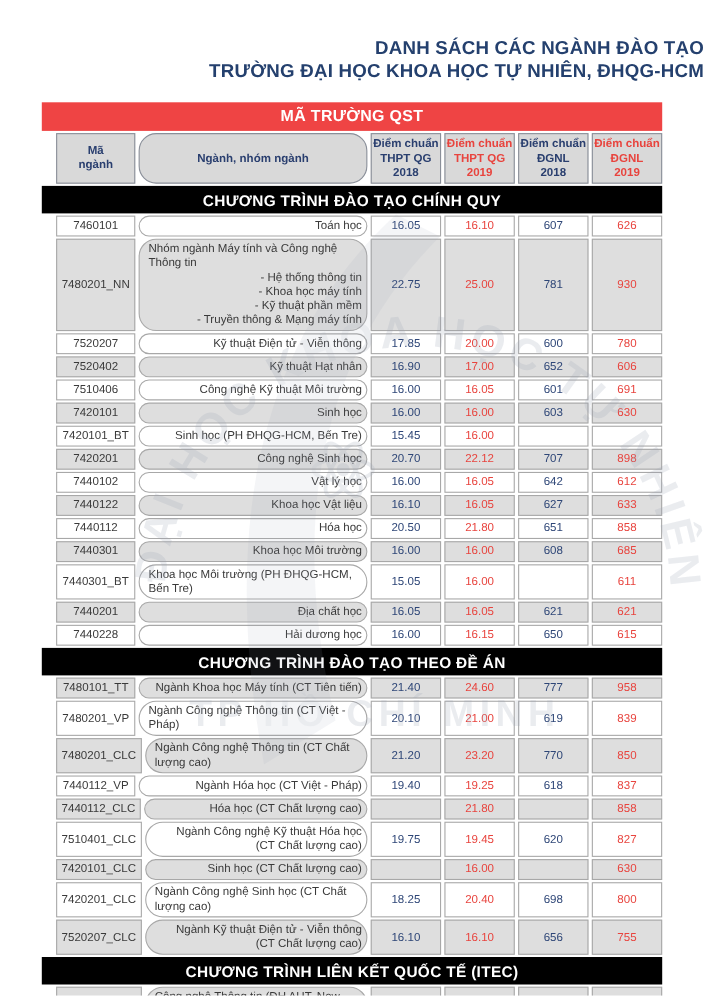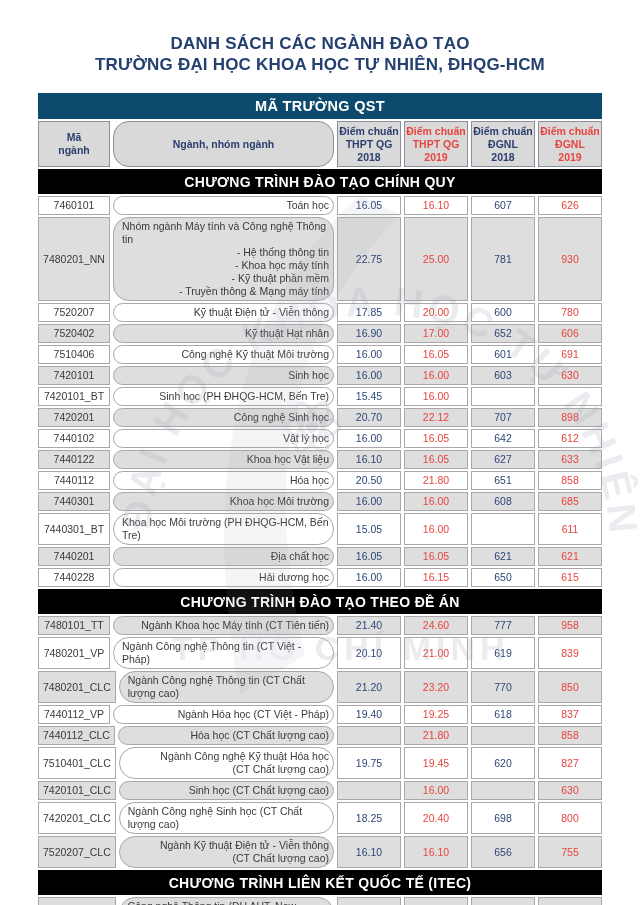--- a/index.html
+++ b/index.html
@@ -3,40 +3,40 @@
 <meta charset="utf-8">
 <style>
   html,body{margin:0;padding:0;}
   body{
     width:640px;height:905px;position:relative;overflow:hidden;
     background:#ffffff;
     font-family:"Liberation Sans", sans-serif;
     -webkit-font-smoothing:antialiased;
   }
   .title-block{
-    position:absolute;top:33px;left:0;width:640px;text-align:center;
+    position:absolute;top:33px;left:0;width:640px;text-align:right;
     color:#24406E;font-weight:bold;font-size:17px;line-height:21px;
     letter-spacing:.2px;
   }
   .table-wrap{position:absolute;left:38px;top:93px;width:564px;}
   .banner{
-    background:#0c4a6e;color:#ffffff;font-weight:bold;font-size:14.5px;
+    background:#ef4444;color:#ffffff;font-weight:bold;font-size:14.5px;
     height:26px;display:flex;align-items:center;justify-content:center;
     margin-bottom:2px;letter-spacing:.3px;
   }
   .header-row{display:flex;gap:3px;margin-bottom:2px;}
   .hcell{
     background:#D9D9D9;border:1px solid #8a8f99;box-sizing:border-box;
     display:flex;align-items:center;justify-content:center;text-align:center;
     font-weight:bold;font-size:10.5px;line-height:13px;white-space:pre-line;
     height:46px;color:#2A3F6F;
   }
   .hc-red{color:#E8443E;}
   .hc-dark{color:#2A3F6F;}
-  .col-code{flex:0 0 72px;}
+  .col-code{flex:0 0 72px;margin-left:13px;}
   .col-name{flex:1 1 auto;border-radius:16px;}
   .col-score{flex:0 0 64px;}
   .section-bar{
     background:#000000;color:#ffffff;font-weight:bold;font-size:14px;
     height:25px;display:flex;align-items:center;justify-content:center;
     margin-bottom:2px;letter-spacing:.3px;
   }
   .trow{display:flex;gap:3px;margin-bottom:2px;align-items:stretch;}
   .cell{
     border:1px solid #A8A8A8;box-sizing:border-box;background:#ffffff;

